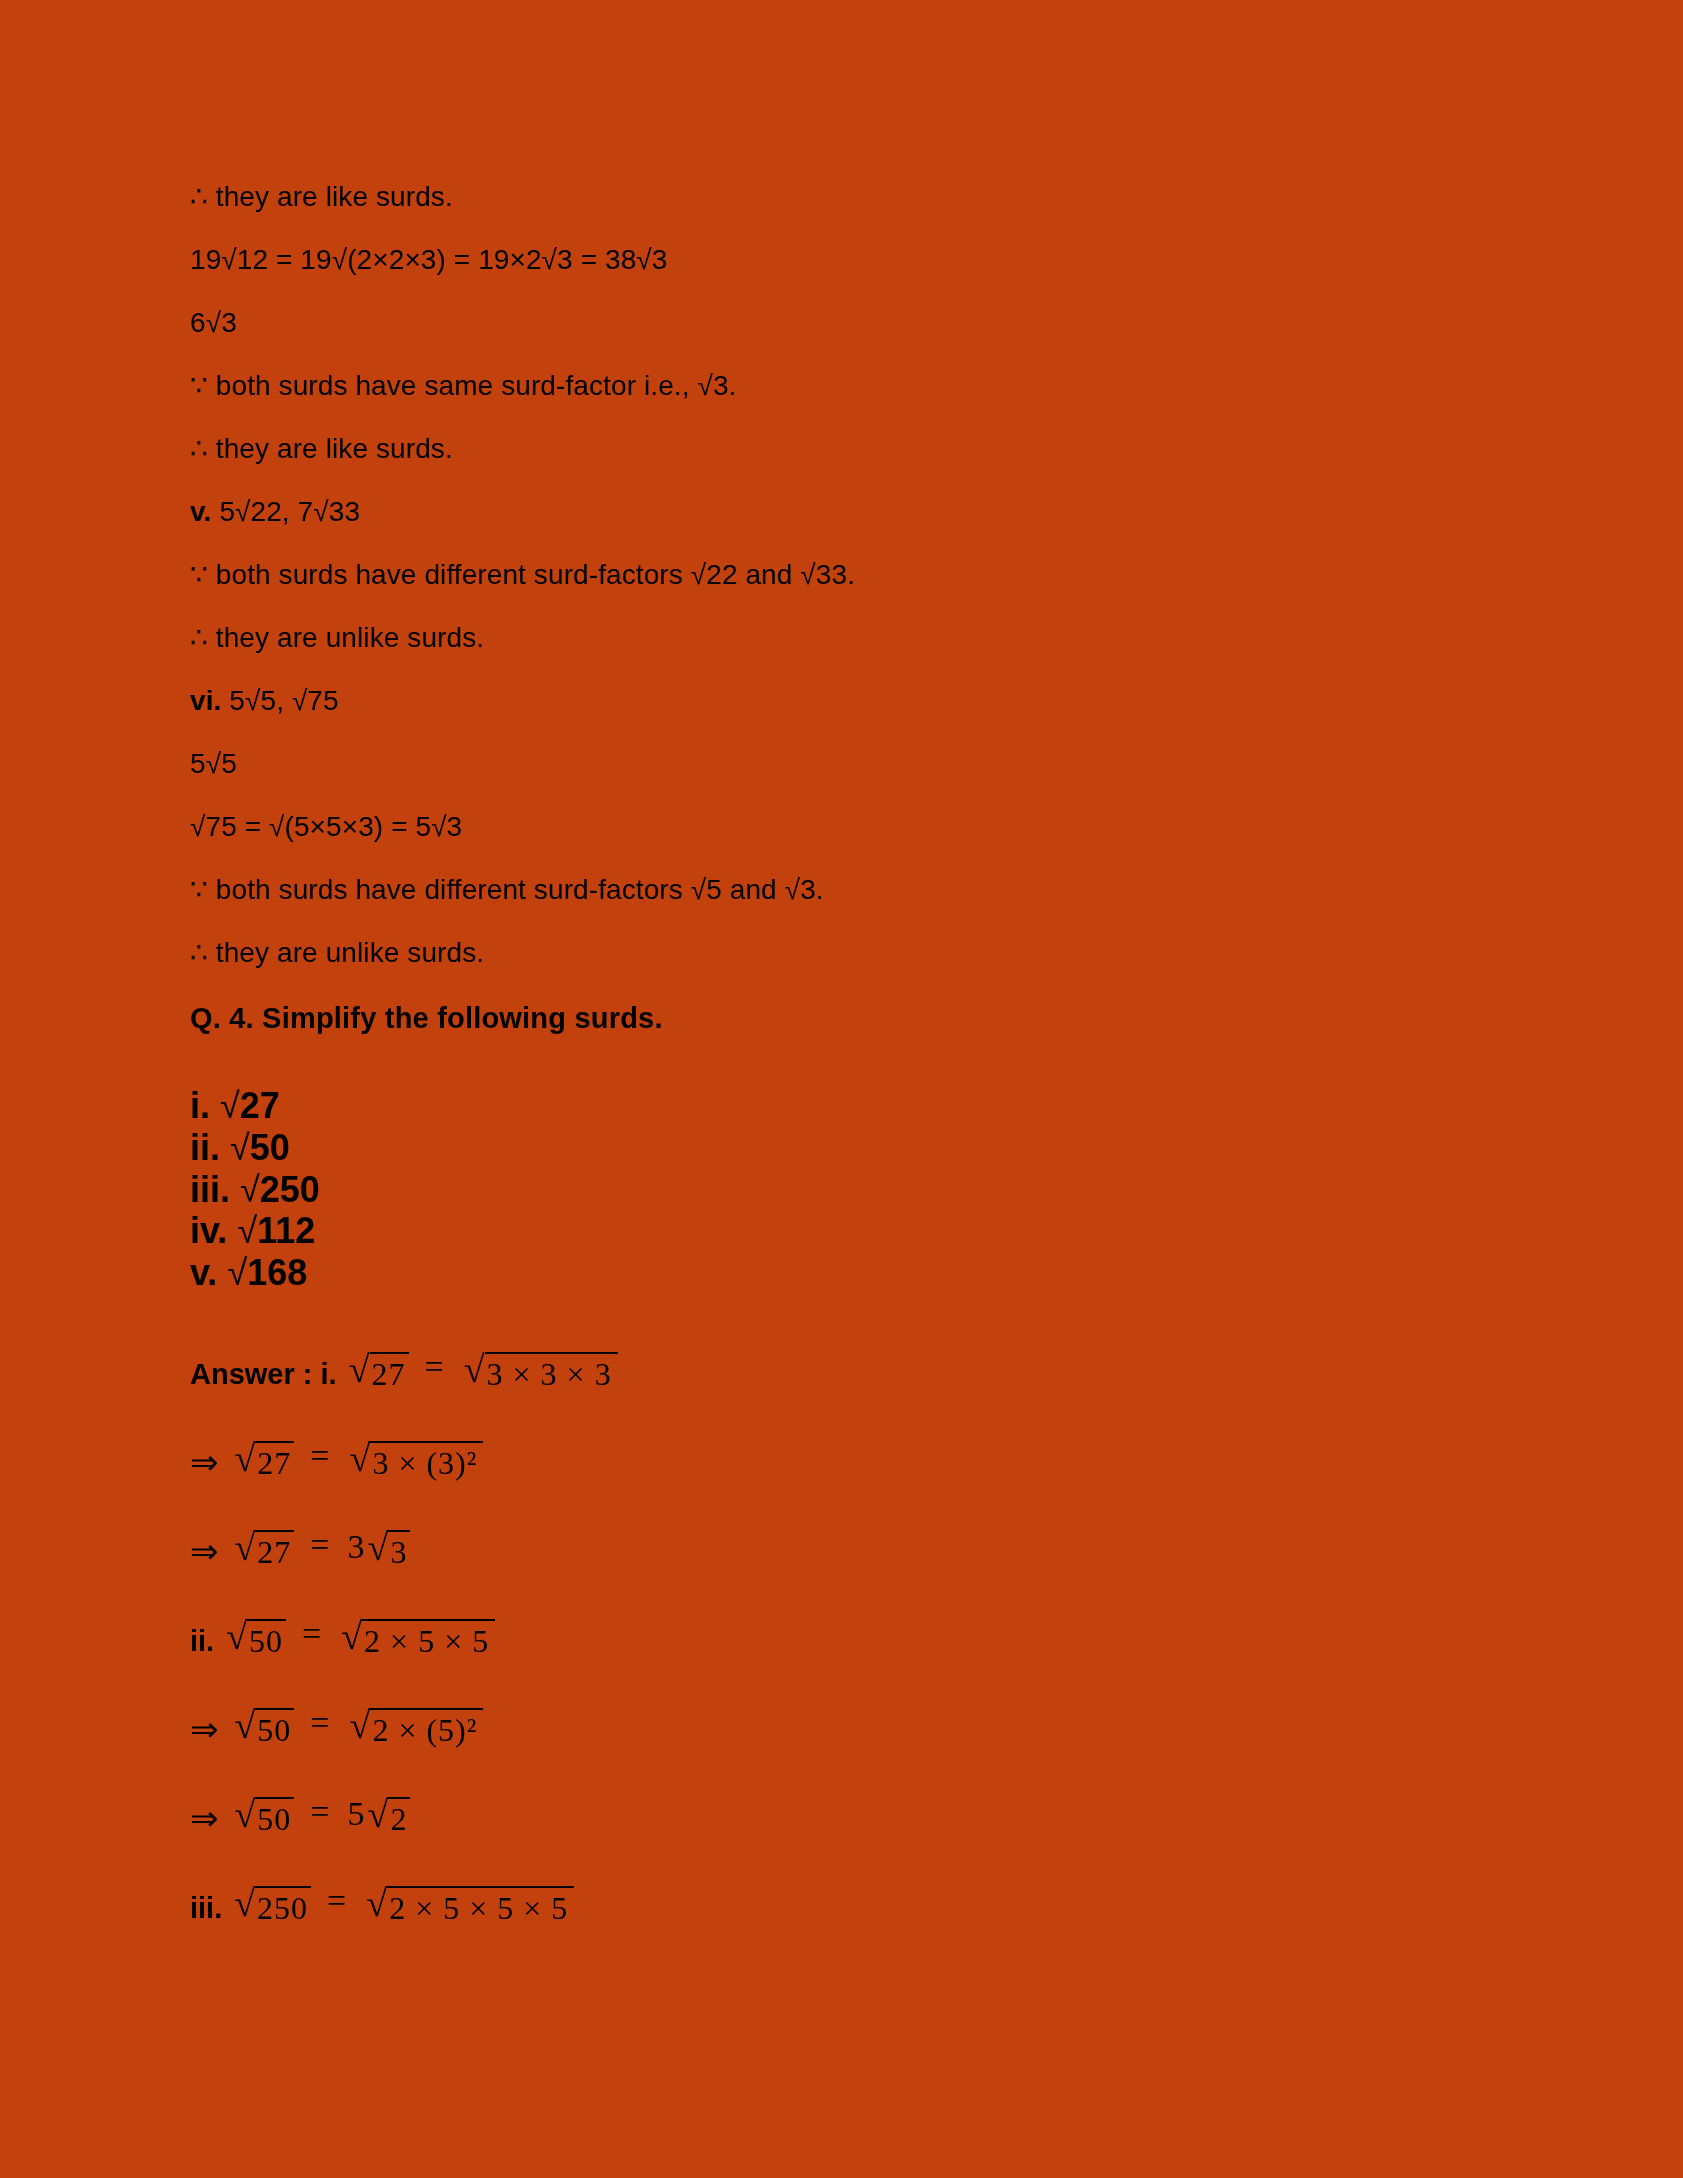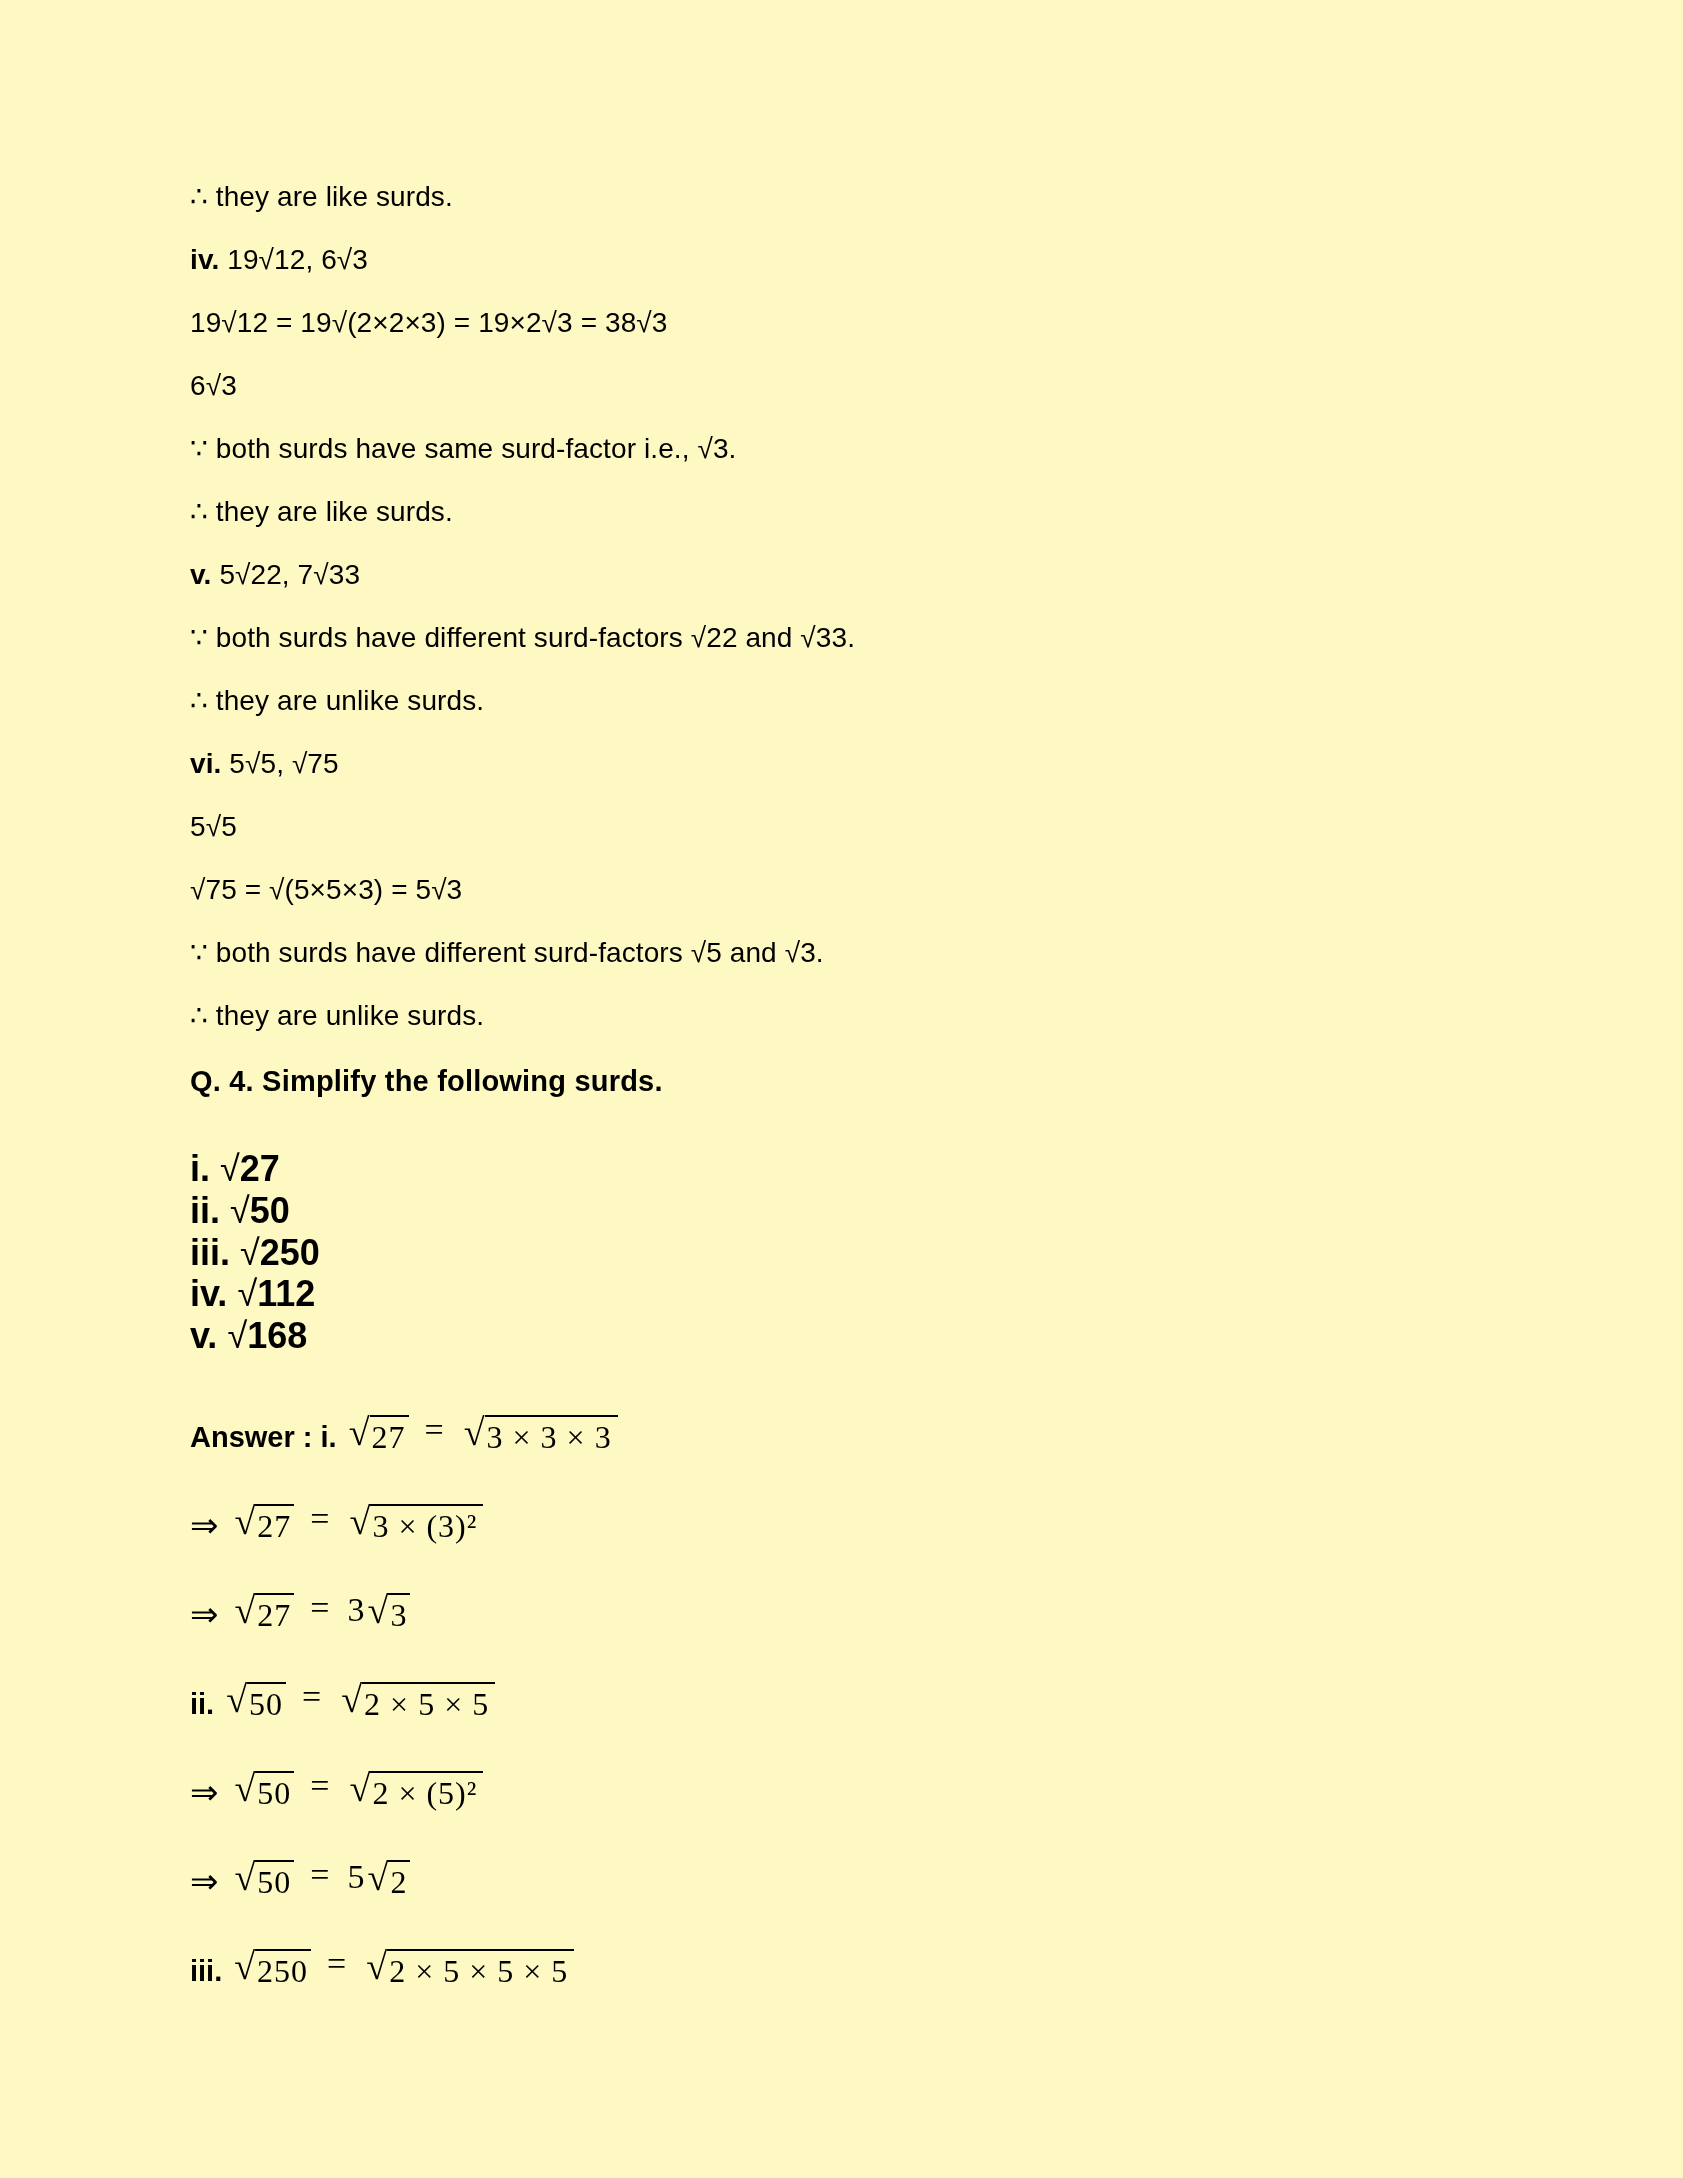--- a/index.html
+++ b/index.html
@@ -11,21 +11,21 @@
     width: 1683px;
     height: 2178px;
     font-family: "Liberation Sans", sans-serif;
     color: #000000;
     overflow: hidden;
   }
   .page {
     position: relative;
     width: 1683px;
     height: 2178px;
-    background: #fef9c3;
+    background: #c2410c;
     box-sizing: border-box;
     padding: 183px 0 0 190px;
   }
   .content {
     width: 1129px;
   }
 
   
   .line {
     font-size: 28px;
@@ -120,24 +120,20 @@
   }
 </style>
 </head>
 <body>
 
 <div class="page">
   <div class="content">
 
     <p class="line">∴ they are like surds.</p>
 
-    <p class="line">
-      <span class="bold">iv.</span>
-      <span>19√12, 6√3</span>
-    </p>
 
     <p class="line">19√12 = 19√(2×2×3) = 19×2√3 = 38√3</p>
 
     <p class="line">6√3</p>
 
     <p class="line">∵ both surds have same surd-factor i.e., √3.</p>
 
     <p class="line">∴ they are like surds.</p>
 
     <p class="line">

